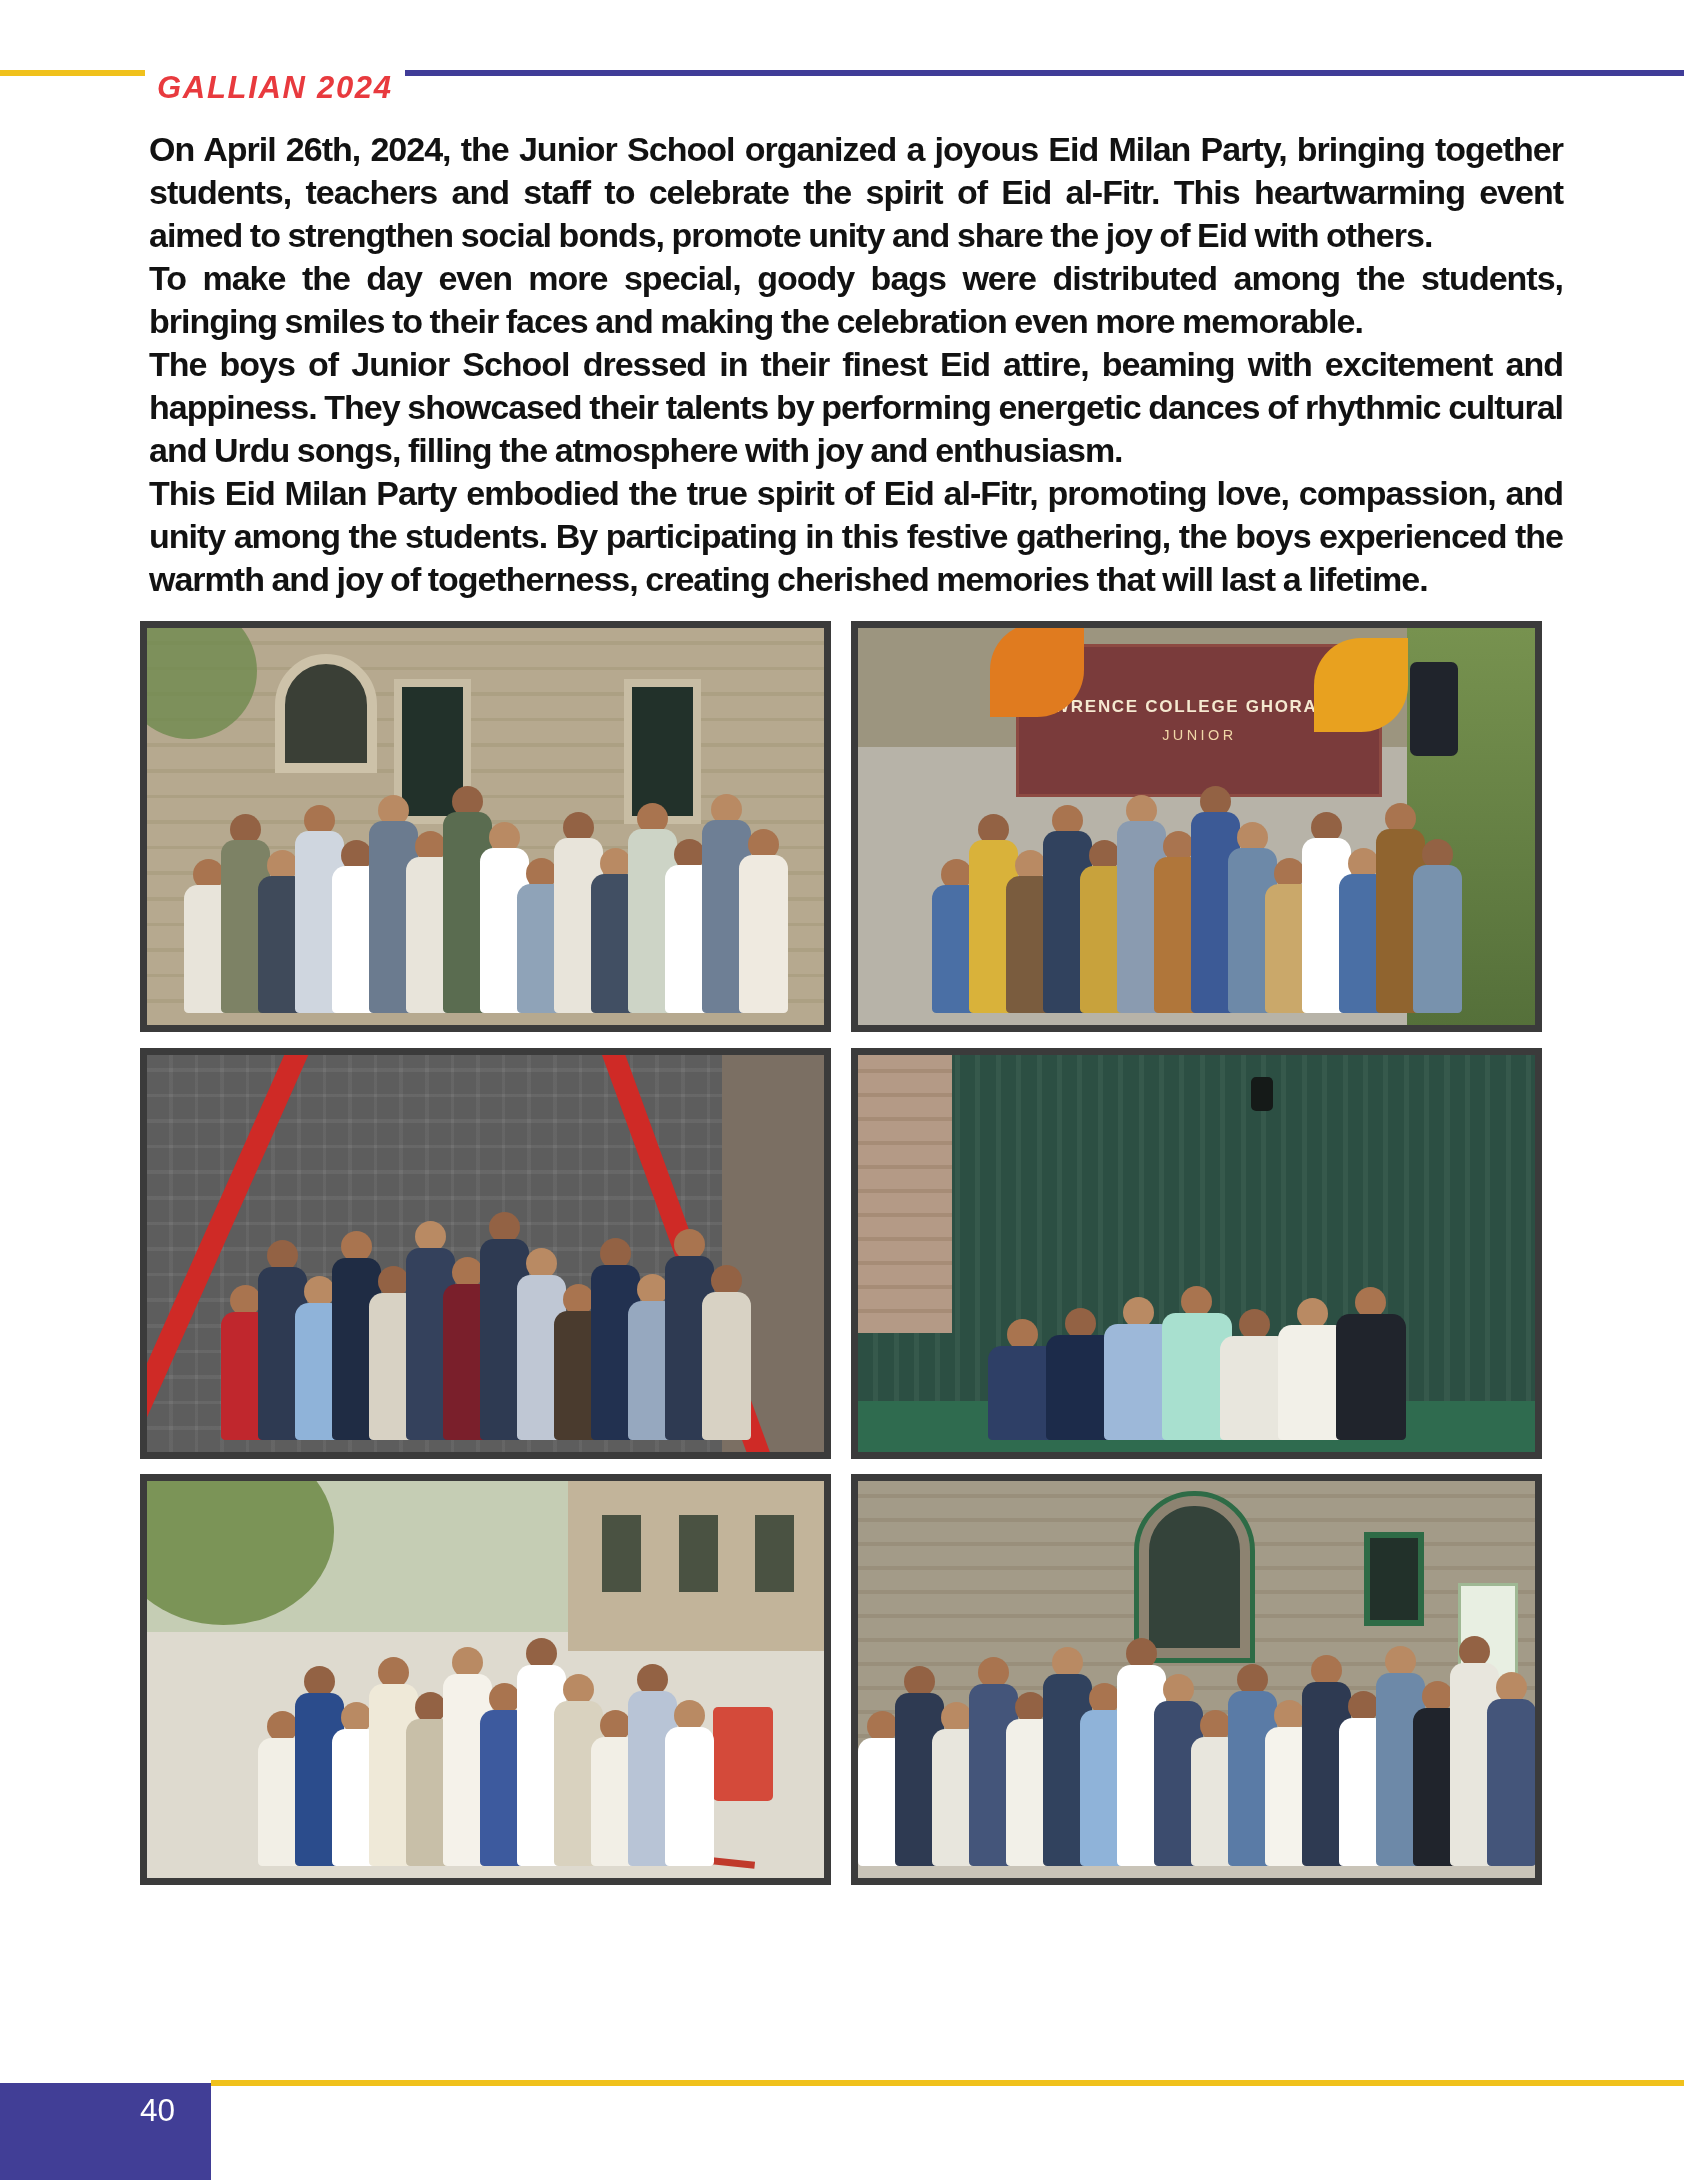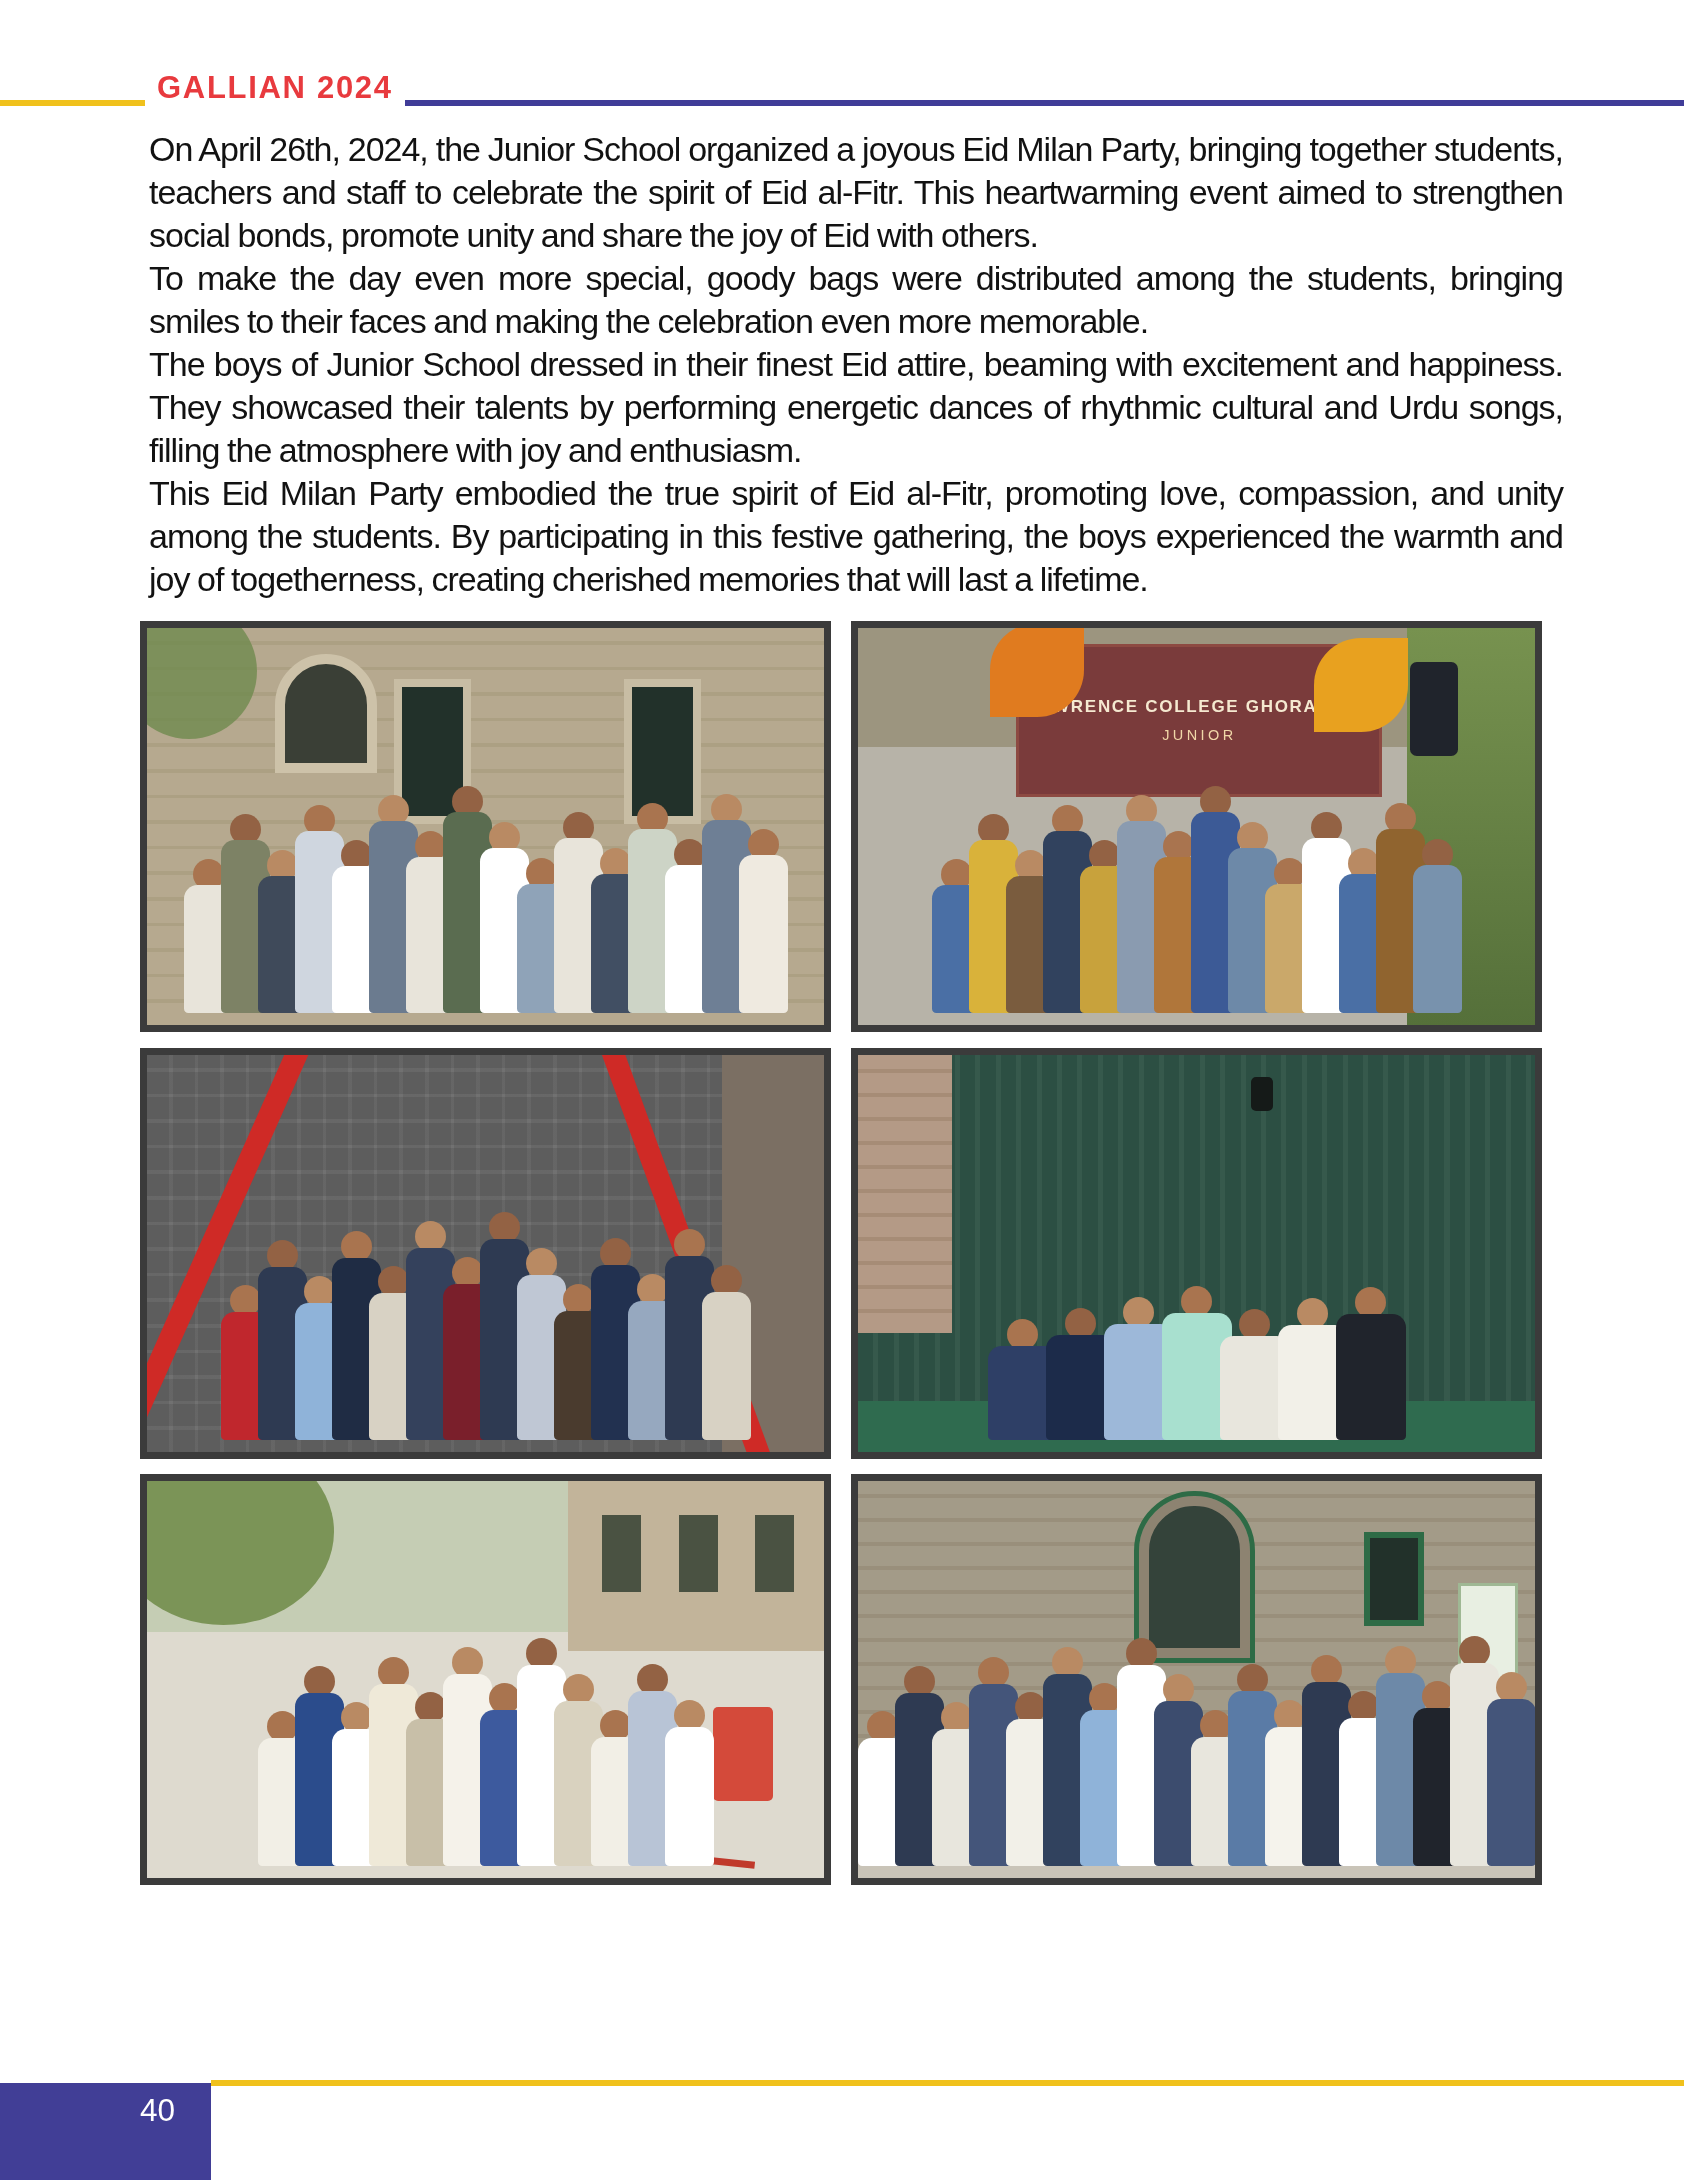--- a/index.html
+++ b/index.html
@@ -4,39 +4,39 @@
 <style>
   * { margin:0; padding:0; box-sizing:border-box; }
   html,body { background:#ffffff; }
   .page {
     position:relative; width:1685px; height:2181px;
     background:#ffffff; overflow:hidden;
     font-family:"Liberation Sans", sans-serif; color:#151515;
   }
 
   
-  .header { display:flex; align-items:flex-end; padding:70px 0 0 0; }
+  .header { display:flex; align-items:flex-start; padding:70px 0 0 0;font-style:italic; }
   .rule { height:6px; }
   .rule-yellow { width:145px; background:#f0c11c; }
   .rule-indigo { flex:1; background:#403c98; }
   .brand {
     font-size:31px; font-weight:bold; color:#e83a3e;
     letter-spacing:1.7px; margin:0 12px; white-space:nowrap;
   }
 
   
   .title-block { text-align:center; margin-top:22px; line-height:56px; }
   .title-line {
     display:inline-block; font-size:51px; font-weight:bold; color:#000;
     transform:scaleX(0.80); transform-origin:center; white-space:nowrap;
     letter-spacing:0px;
   }
 
   
-  .body-text { margin:22px 107px 0 149px; width:1414px; }
+  .body-text { margin:22px 107px 0 149px; width:1414px;font-weight:bold; }
   .body-text p {
     font-size:34px; line-height:43px; text-align:justify;
     letter-spacing:-1px; word-spacing:-0.9px; color:#121212;
   }
 
   
   .photo-grid {
     margin:20.4px 0 0 140px; width:1402px;
     display:grid; grid-template-columns:691px 691px; gap:15.3px 20.4px;
   }

